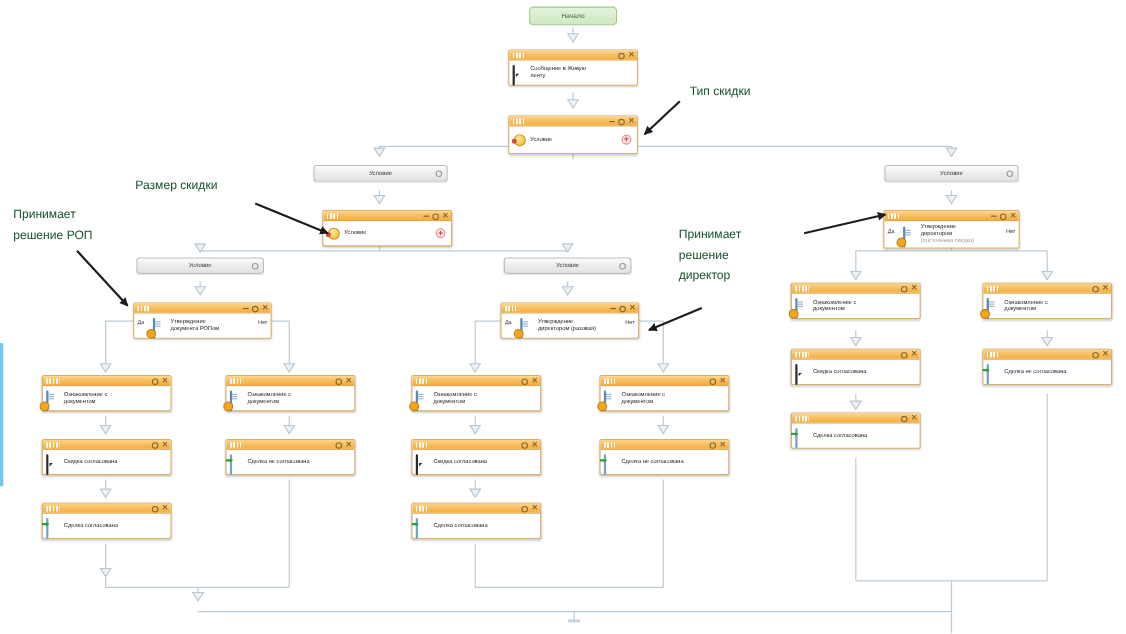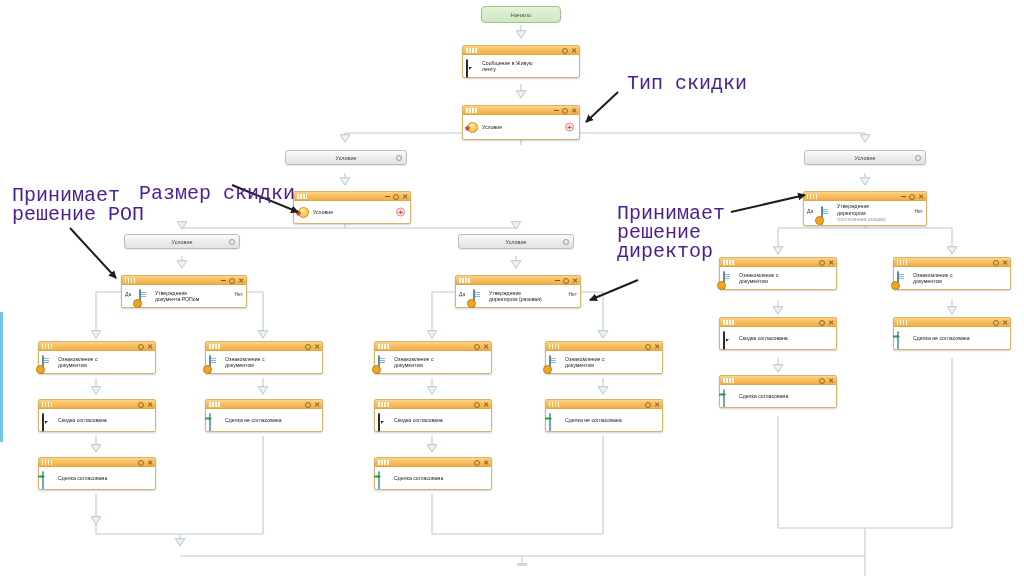--- a/index.html
+++ b/index.html
@@ -103,23 +103,22 @@
     background:linear-gradient(to bottom,#e4f2dc 0%,#cfe7c2 100%);
     border:1px solid #9cc587; border-radius:4px;
     display:flex; align-items:center; justify-content:center;
     z-index:5;
   }
   .start span { font-size:6px; color:#3c5a31; }
 
   
   .anno {
     position:absolute; z-index:9;
-    font-size:20px; line-height:19px; color:#4c1d95;
+    font-size:11px; line-height:19px; color:#14532d;
     white-space:pre-line;
-    font-family:Liberation Mono, monospace;
   }
 
   
   .accent {
     position:absolute; left:0; width:3px;
     background:#72c7e8; z-index:2;
   }
 
   
   .g-bubble {
@@ -616,20 +615,20 @@
     <g stroke="#1d1d1d" stroke-width="2" fill="none">
       <path d="M618,92 L586,122" marker-end="url(#ann)"></path>
       <path d="M232,185 L298,212" marker-end="url(#ann)"></path>
       <path d="M70,228 L116,278" marker-end="url(#ann)"></path>
       <path d="M731,212 L805,195" marker-end="url(#ann)"></path>
       <path d="M638,280 L590,300" marker-end="url(#ann)"></path>
     </g>
   </svg>
 
   <div class="anno" style="left:627px;top:74px;">Тип скидки</div>
-  <div class="anno" style="left:139px;top:160px;margin-top:24px;">Размер скидки</div>
+  <div class="anno" style="left:123px;top:160px;">Размер скидки</div>
   <div class="anno" style="left:12px;top:186px;">Принимает
 решение РОП</div>
   <div class="anno" style="left:617px;top:204px;">Принимает
 решение
 директор</div>
 
 </div>
 
 </body></html>

